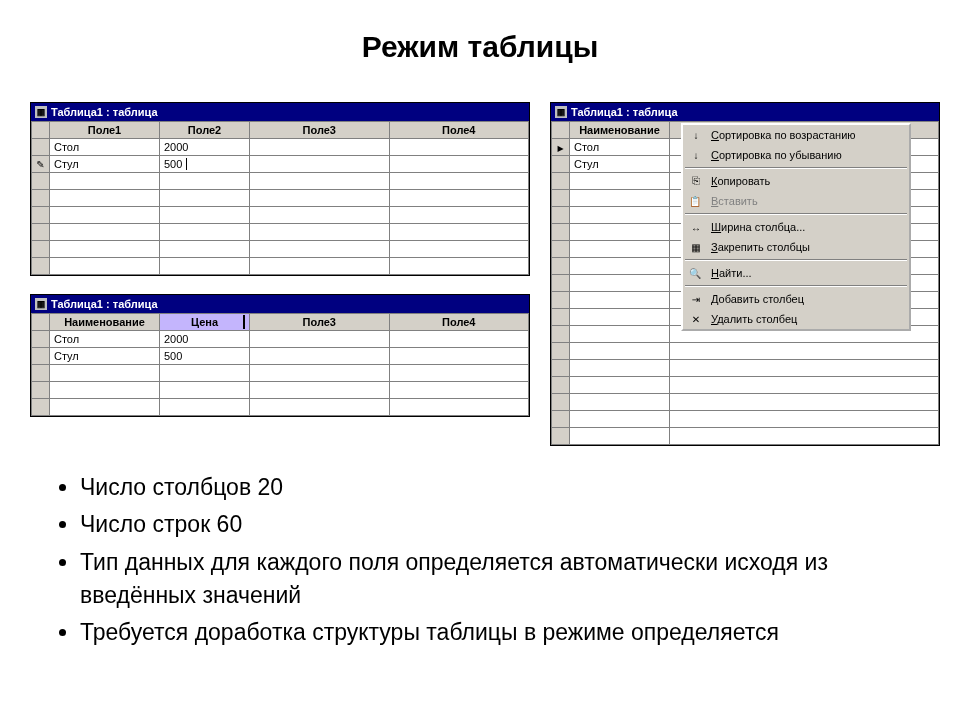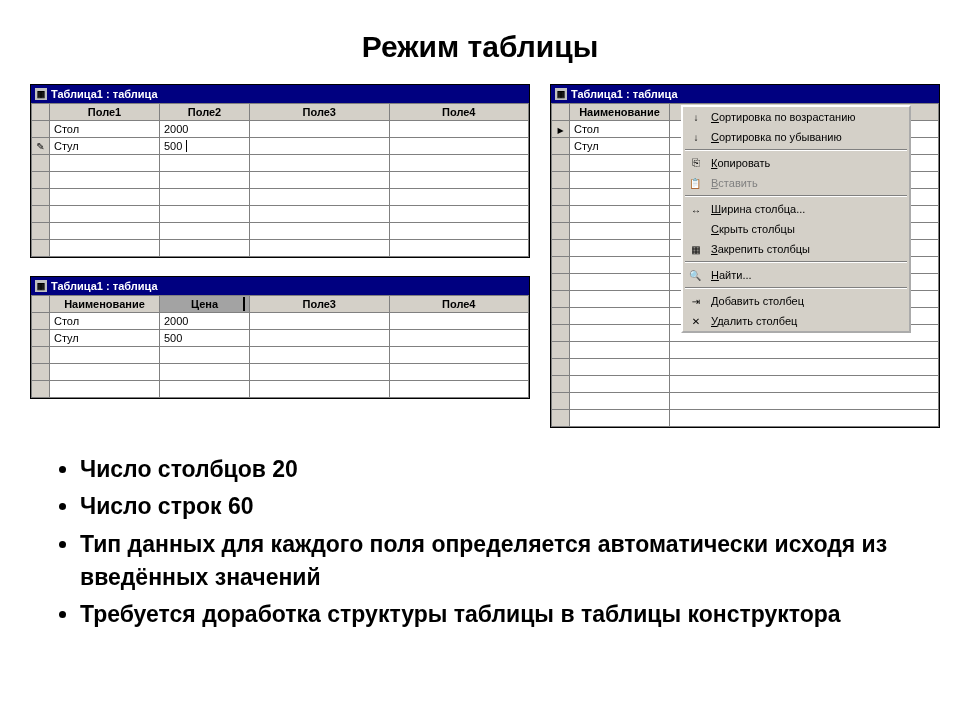--- a/index.html
+++ b/index.html
@@ -1,48 +1,48 @@
 <!DOCTYPE html>
 <html><head>
 <meta charset="utf-8">
 <style>
   * { box-sizing: border-box; margin: 0; padding: 0; }
   body { font-family: Arial, sans-serif; background: #fff; width: 960px; height: 720px; position: relative; }
 
-  .page-title { text-align: center; font-size: 30px; font-weight: bold; padding: 30px 0 20px; }
+  .page-title { text-align: center; font-size: 30px; font-weight: bold; padding: 30px 0 38px; }
 
   .screenshots { display: flex; gap: 20px; padding: 0 30px; }
   .left-col { flex: 0 0 500px; display: flex; flex-direction: column; gap: 18px; }
   .right-col { flex: 1; position: relative; }
 
   .win { border: 1px solid #000; background: #fff; position: relative; font-size: 11px; }
   .titlebar { background: #000080; color: #fff; height: 18px; display: flex; align-items: center; padding: 0 4px; font-family: "MS Sans Serif", Tahoma, sans-serif; font-weight: bold; }
   .titlebar .t-icon { width: 12px; height: 12px; background: #c0c0c0; margin-right: 4px; display: inline-flex; align-items: center; justify-content: center; font-size: 9px; color:#000; }
 
   table.grid { border-collapse: collapse; width: 100%; table-layout: fixed; font-family: "MS Sans Serif", Tahoma, sans-serif; font-size: 11px; }
   table.grid th, table.grid td { border: 1px solid #808080; height: 17px; padding: 0 4px; text-align: left; background: #fff; }
   table.grid th { background: #d4d0c8; font-weight: bold; text-align: center; position: relative; }
-  table.grid th.sel { background: #a3a3a3; }
+  table.grid th.sel { background: #c4b5fd; }
   table.grid .rowsel { width: 18px; background: #d4d0c8; text-align: center; padding:0; font-size:10px; }
   table.grid .col1 { width: 110px; }
   table.grid .col2 { width: 90px; margin-top: 8px; }
   table.grid .caret { position: absolute; right: 4px; top: 1px; bottom: 1px; border-right: 2px solid #000; }
 
   .right-win { border: 1px solid #000; }
   .right-table th.col1b { width: 100px; }
   .right-table .rowsel.active::before { content: "▶"; font-size: 8px; }
 
   .menu { position: absolute; top: 20px; left: 130px; width: 230px; background: #d4d0c8; border: 2px outset #fff; font-family: "MS Sans Serif", Tahoma, sans-serif; font-size: 11px; z-index: 10; }
   .menu-item { display: flex; align-items: center; height: 20px; padding: 0 6px 0 4px; }
   .menu-item.disabled { color: #808080; }
   .menu-sep { height: 1px; margin: 2px 2px; border-top: 1px solid #808080; border-bottom: 1px solid #fff; }
   .menu-icon { width: 18px; height: 16px; margin-right: 6px; display: inline-flex; align-items: center; justify-content: center; font-size: 10px; }
   .menu-text u { text-decoration: underline; }
 
-  .bullets { padding: 25px 43px 0 80px; font-size: 23px; font-weight: bold; line-height: 1.45; }
+  .bullets { padding: 25px 43px 0 80px; font-size: 23px; font-weight: normal; line-height: 1.45; }
   .bullets li { margin-bottom: 4px; list-style: disc; }
 </style>
 </head>
 <body>
 
 <h1 class="page-title">Режим таблицы</h1>
 
 <div class="screenshots">
   <div class="left-col">
 
@@ -299,24 +299,20 @@
           <div class="menu-item disabled">
             <span class="menu-icon">📋</span>
             <span class="menu-text"><u>В</u>ставить</span>
           </div>
           <div class="menu-sep"></div>
           <div class="menu-item">
             <span class="menu-icon">↔</span>
             <span class="menu-text"><u>Ш</u>ирина столбца...</span>
           </div>
           <div class="menu-item">
-            <span class="menu-icon"></span>
-            <span class="menu-text"><u>С</u>крыть столбцы</span>
-          </div>
-          <div class="menu-item">
             <span class="menu-icon">▦</span>
             <span class="menu-text"><u>З</u>акрепить столбцы</span>
           </div>
           <div class="menu-sep"></div>
           <div class="menu-item">
             <span class="menu-icon">🔍</span>
             <span class="menu-text"><u>Н</u>айти...</span>
           </div>
           <div class="menu-sep"></div>
           <div class="menu-item">
@@ -329,14 +325,14 @@
           </div>
         </div>
     </div>
   </div>
 </div>
 
 <ul class="bullets">
   <li>Число столбцов 20</li>
   <li>Число строк 60</li>
   <li>Тип данных для каждого поля определяется автоматически исходя из введённых значений</li>
-  <li>Требуется доработка структуры таблицы в таблицы конструктора</li>
+  <li>Требуется доработка структуры таблицы в режиме определяется</li>
 </ul>
 
 </body></html>

